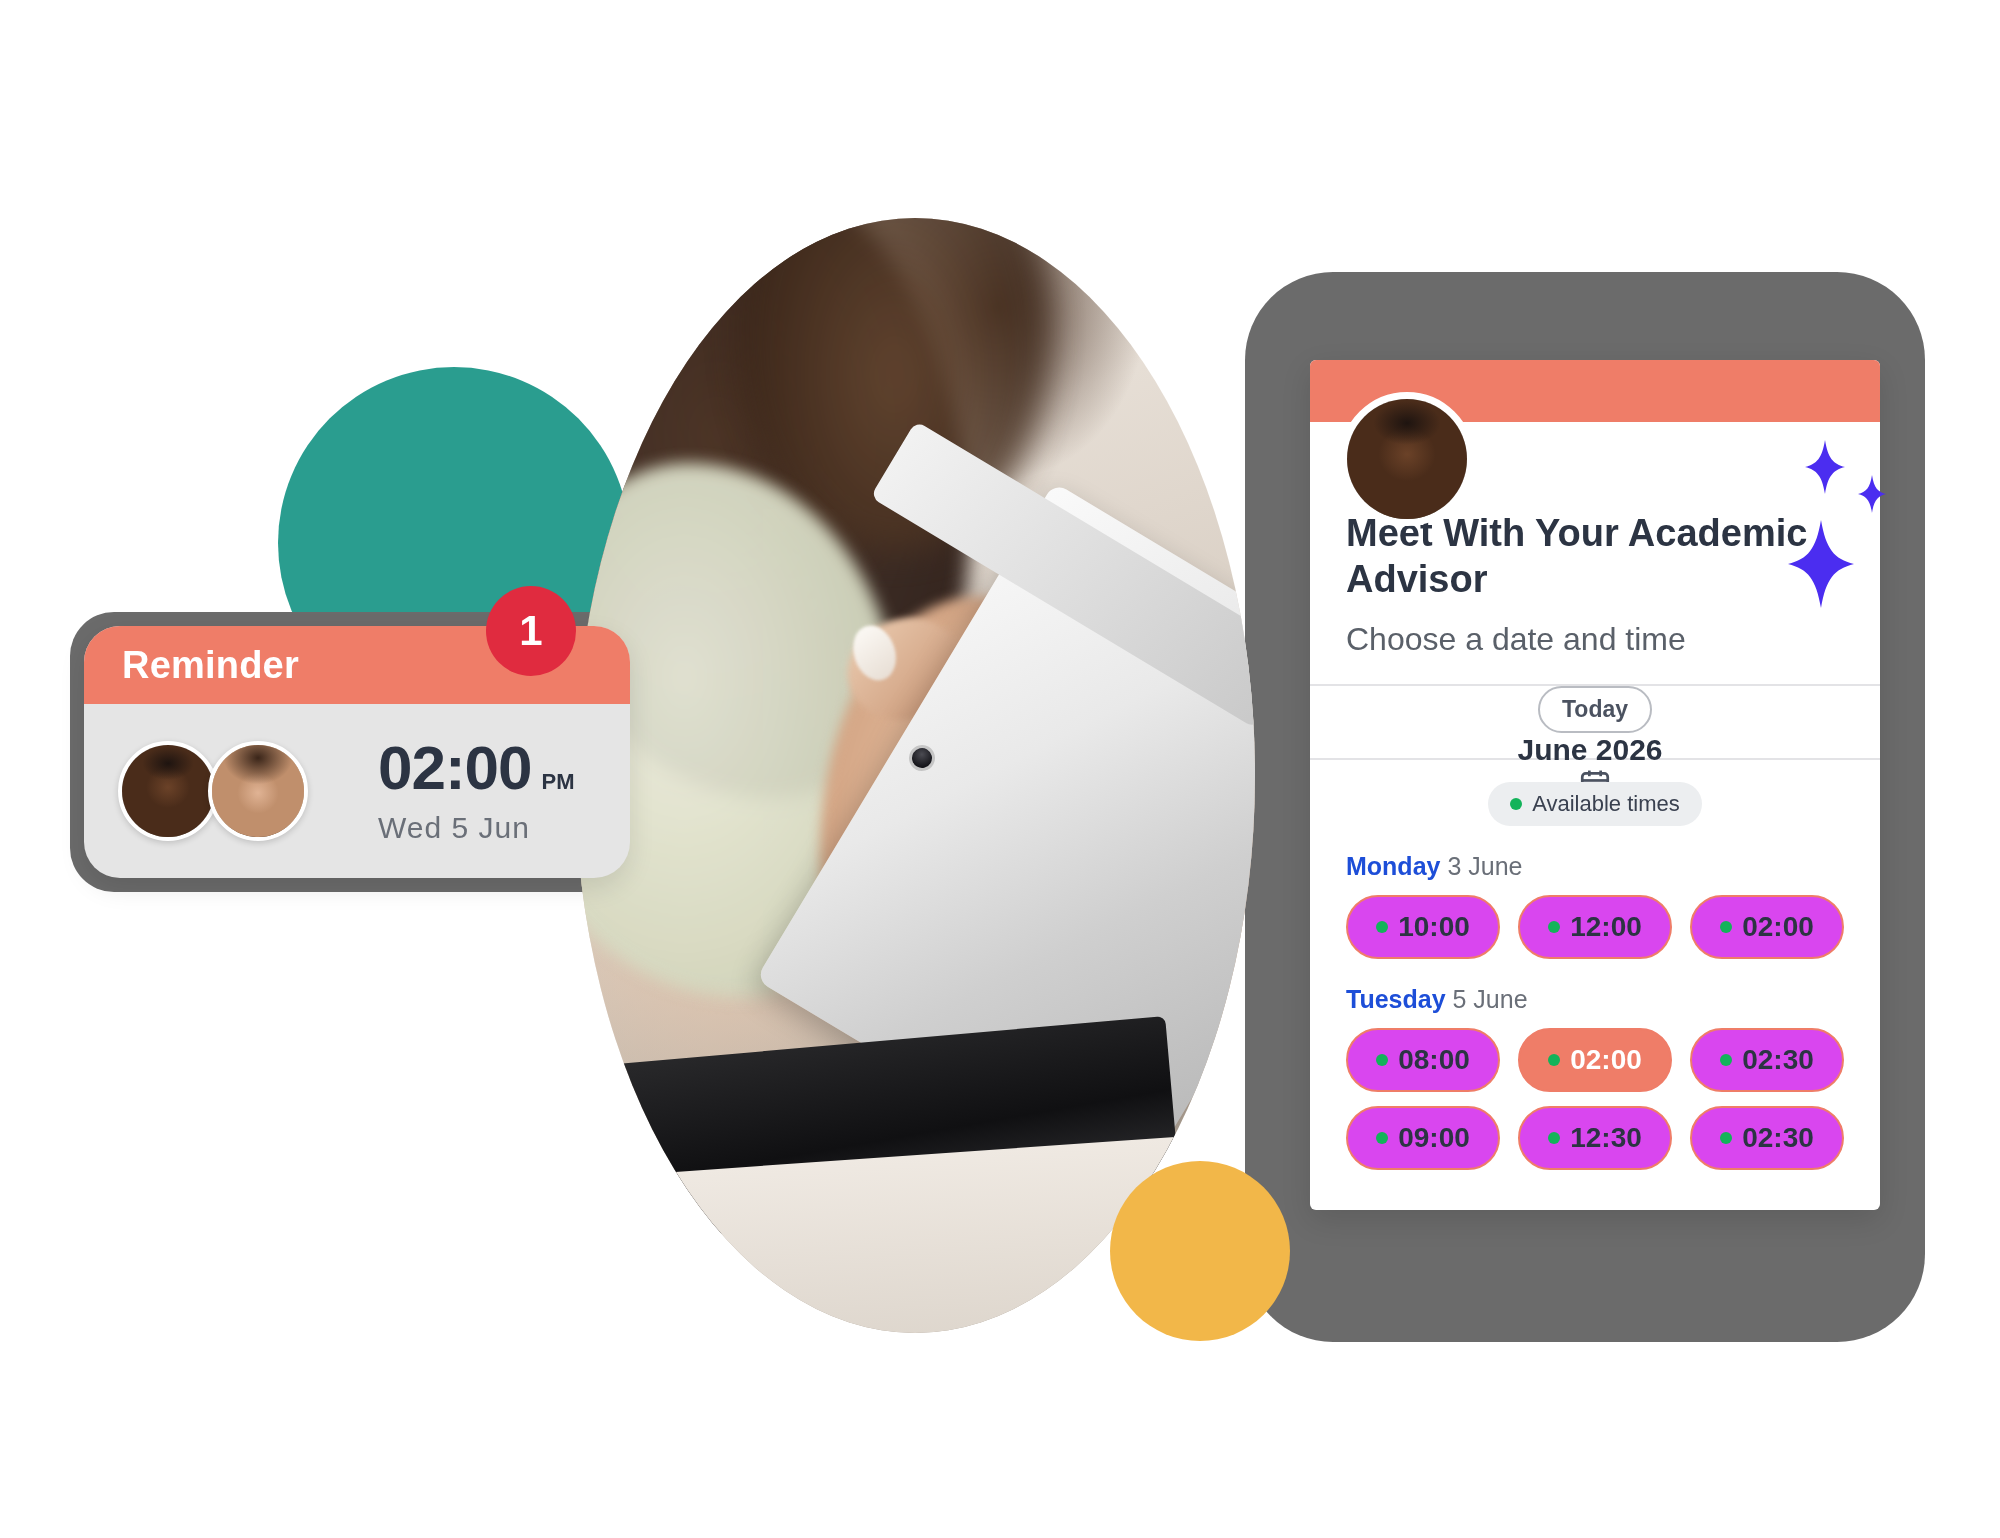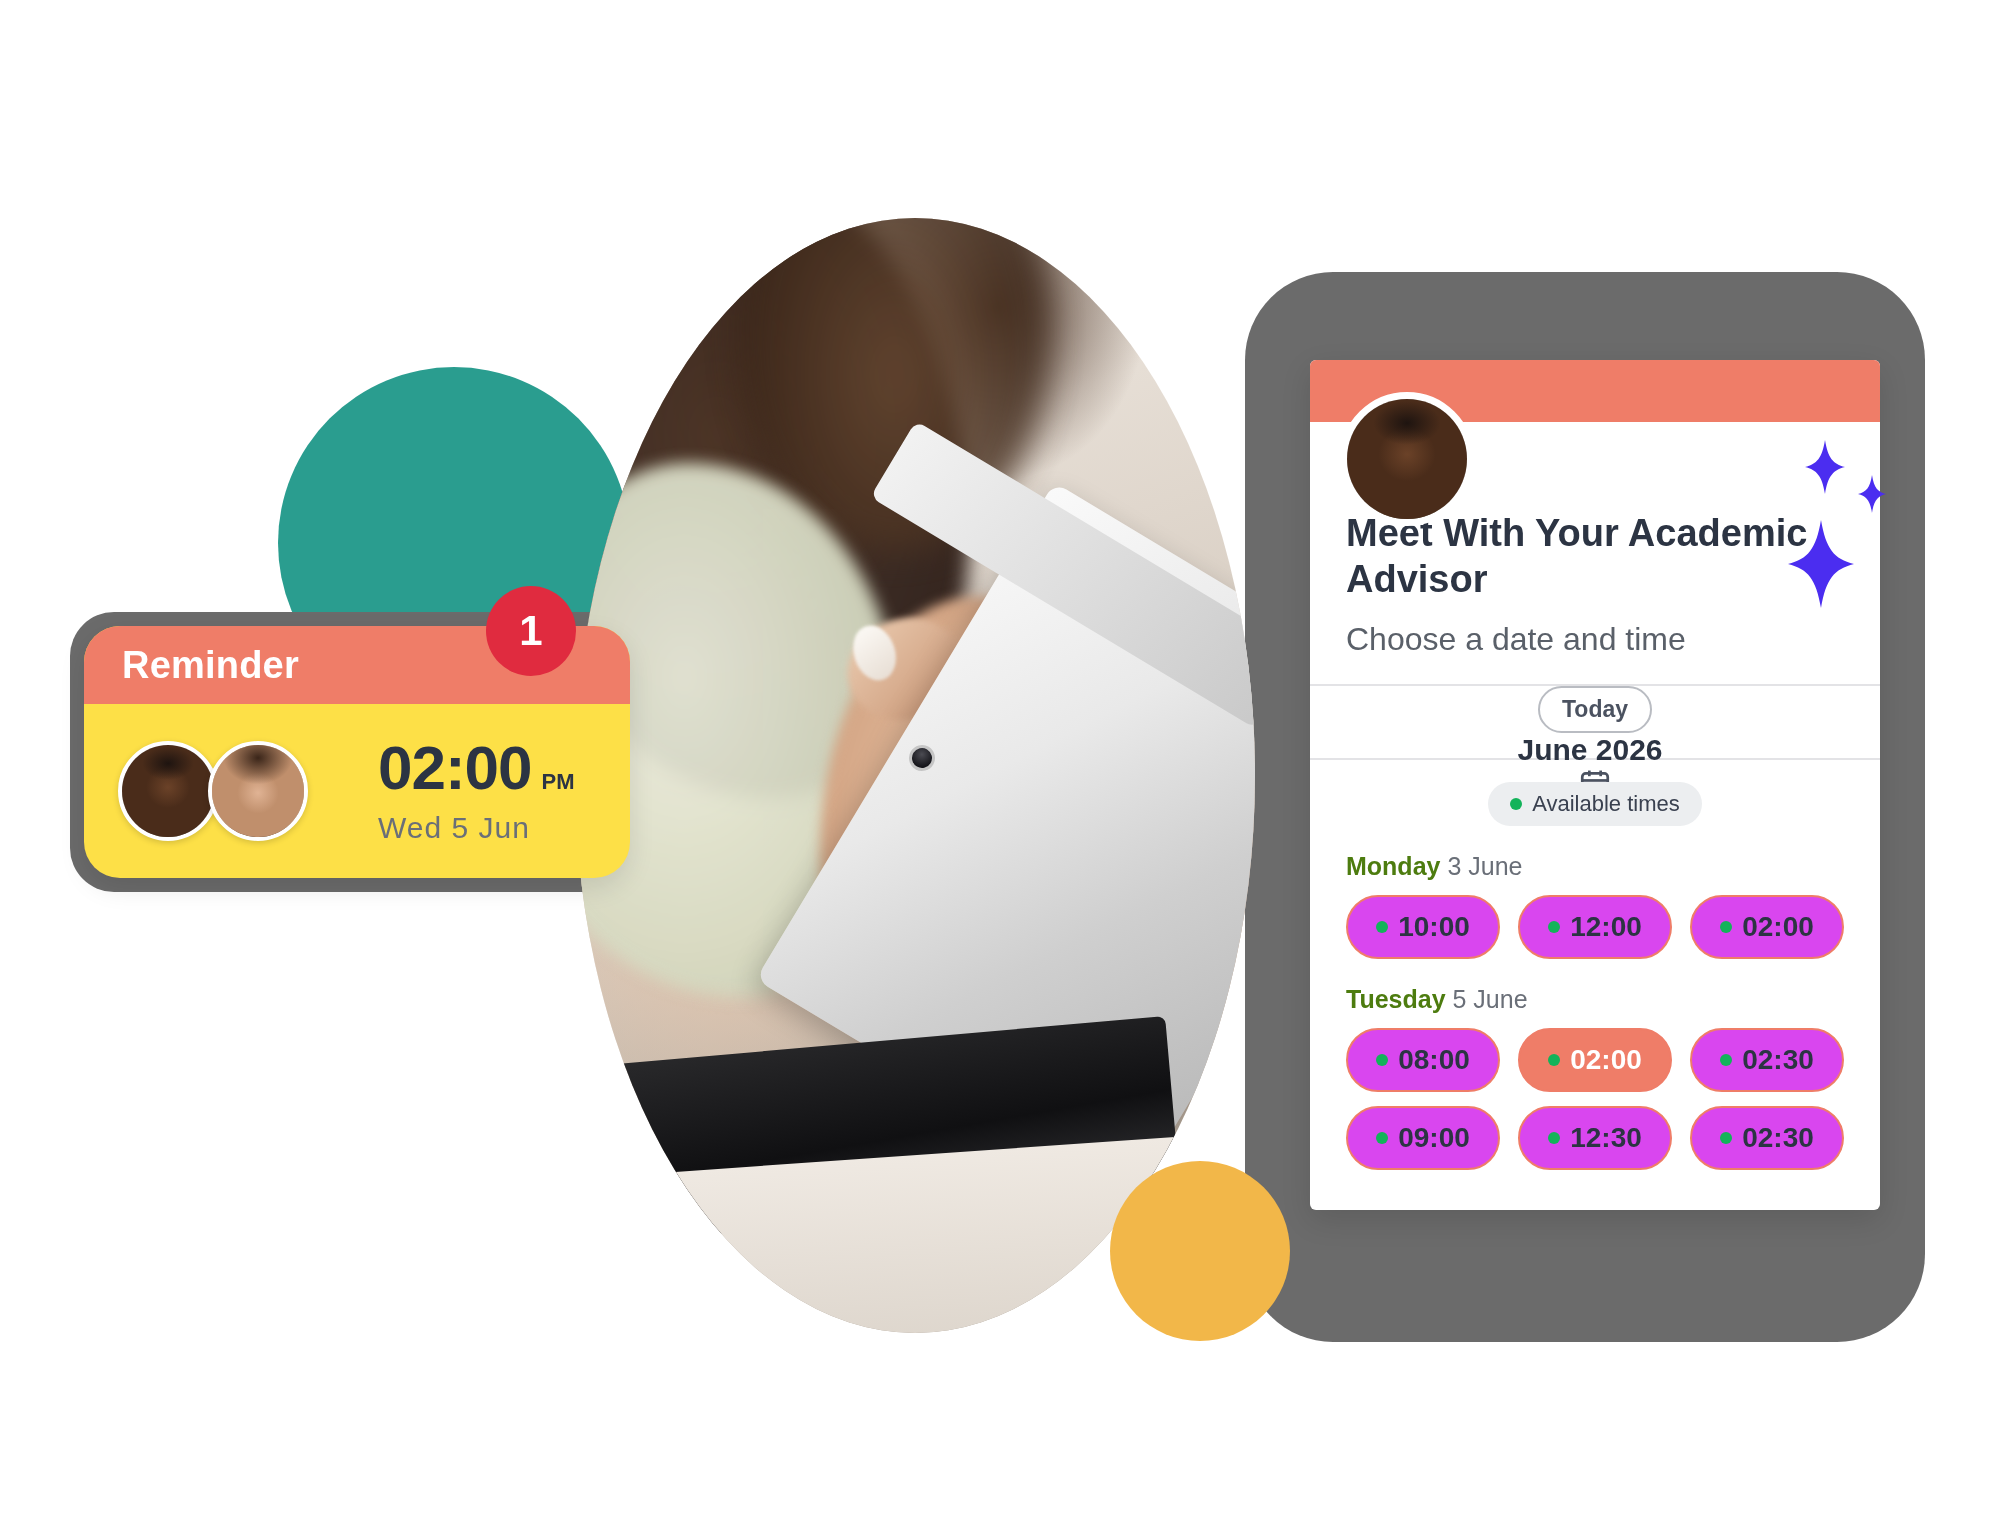--- a/index.html
+++ b/index.html
@@ -113,21 +113,21 @@
   }
   .ph-desk{
     position:absolute;left:-10%;top:84%;width:122%;height:22%;
     background:linear-gradient(180deg,#efe9e2,#d8d0c6);
     transform:rotate(-4deg);
   }
 
   
   .reminder-card{
     position:absolute;left:84px;top:626px;width:546px;height:252px;
-    background:#fde047;border-radius:36px;overflow:hidden;
+    background:#e5e5e5;border-radius:36px;overflow:hidden;
     box-shadow:0 10px 26px rgba(0,0,0,.10);
     z-index:9;
   }
   .reminder-head{
     height:78px;background:#ef7d68;display:flex;align-items:center;
     padding-left:38px;box-sizing:border-box;
   }
   .reminder-head .title{
     color:#ffffff;font-size:38px;font-weight:bold;letter-spacing:.2px;
   }
@@ -201,21 +201,21 @@
   }
   .cal-icon{width:34px;height:34px;color:#4b5260;}
   .avail-wrap{display:flex;justify-content:center;margin-top:6px;}
   .avail-chip{
     background:#eceef0;border-radius:999px;padding:9px 22px;
     display:flex;align-items:center;gap:10px;
     font-size:22px;color:#3a4150;
   }
   .dot{width:12px;height:12px;border-radius:50%;background:#13b35a;display:inline-block;flex:none;}
   .day-label{margin-top:26px;font-size:25px;color:#6a6f78;}
-  .day-label b{color:#4d7c0f;}
+  .day-label b{color:#1d4ed8;}
   .slot-row{display:flex;gap:18px;margin-top:14px;}
   .slot{
     flex:1;border:2px solid #ef7d68;border-radius:999px;height:60px;
     display:flex;align-items:center;justify-content:center;gap:10px;
     font-size:28px;font-weight:bold;color:#2c3443;background:#d946ef;
   }
   .slot.selected{background:#ef7d68;color:#ffffff;border-color:#ef7d68;}
   .slot.selected .dot{background:#13b35a;}
 
   

